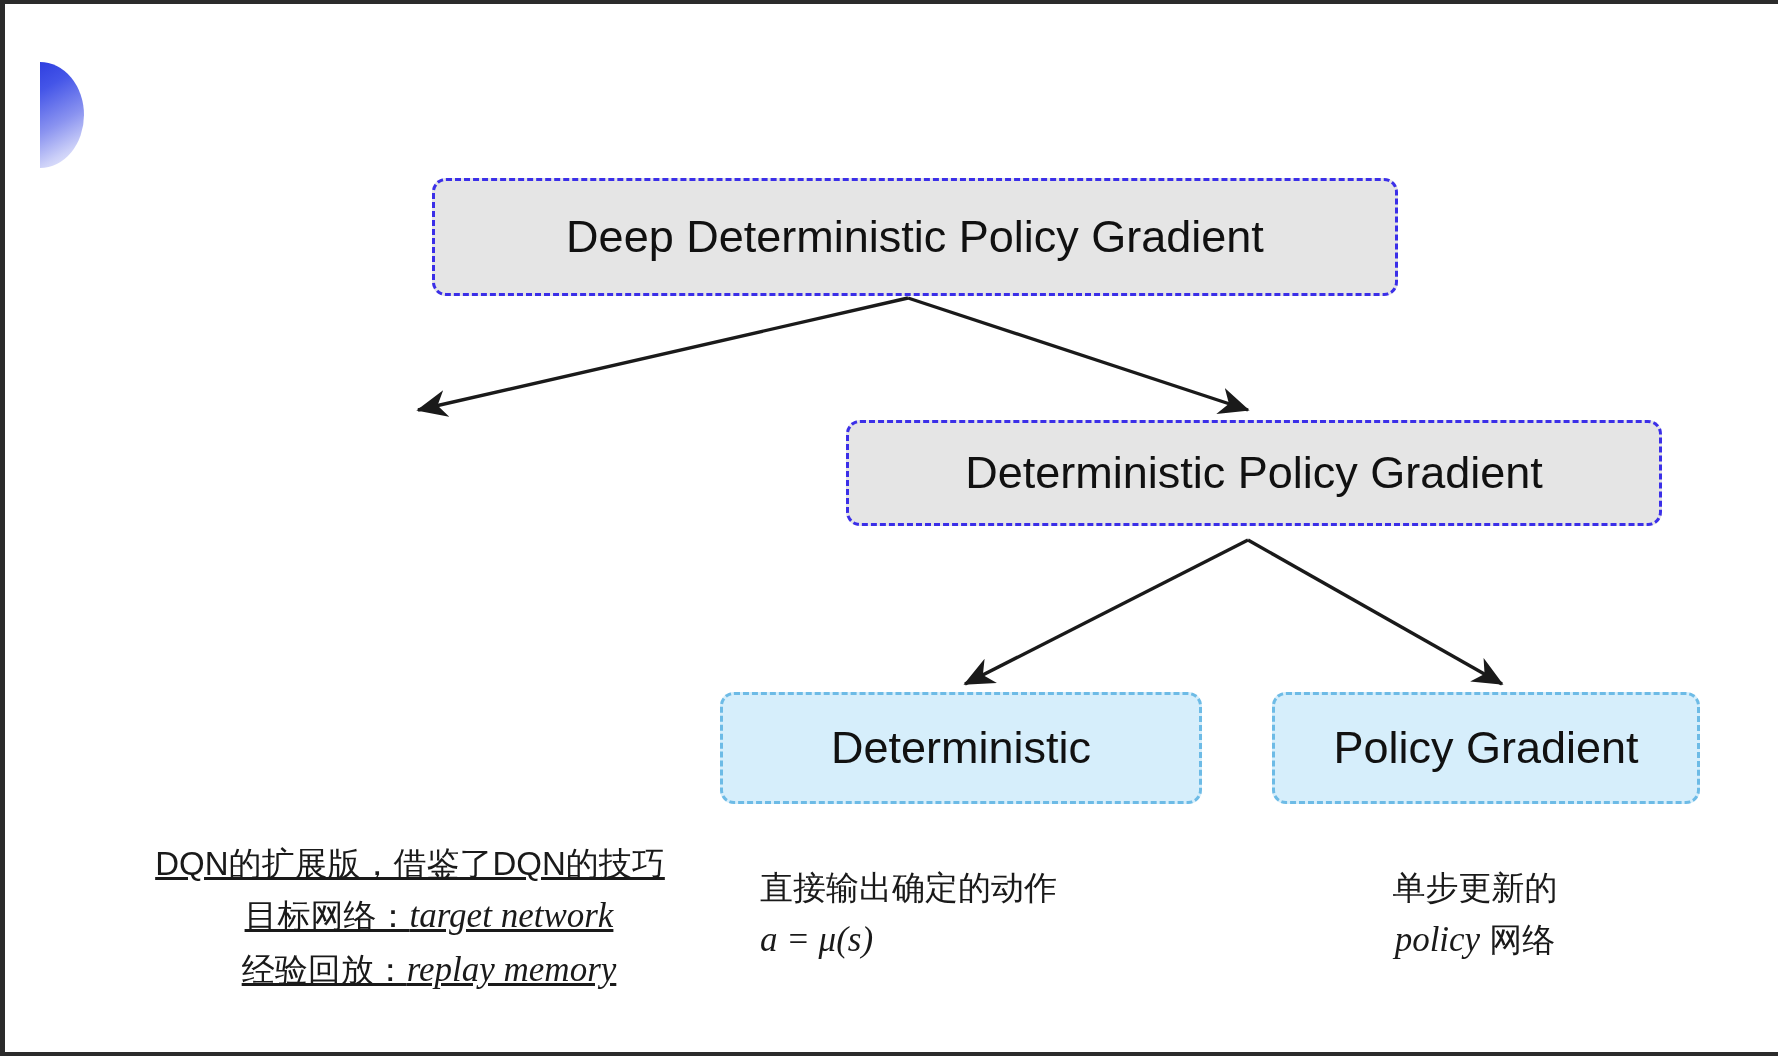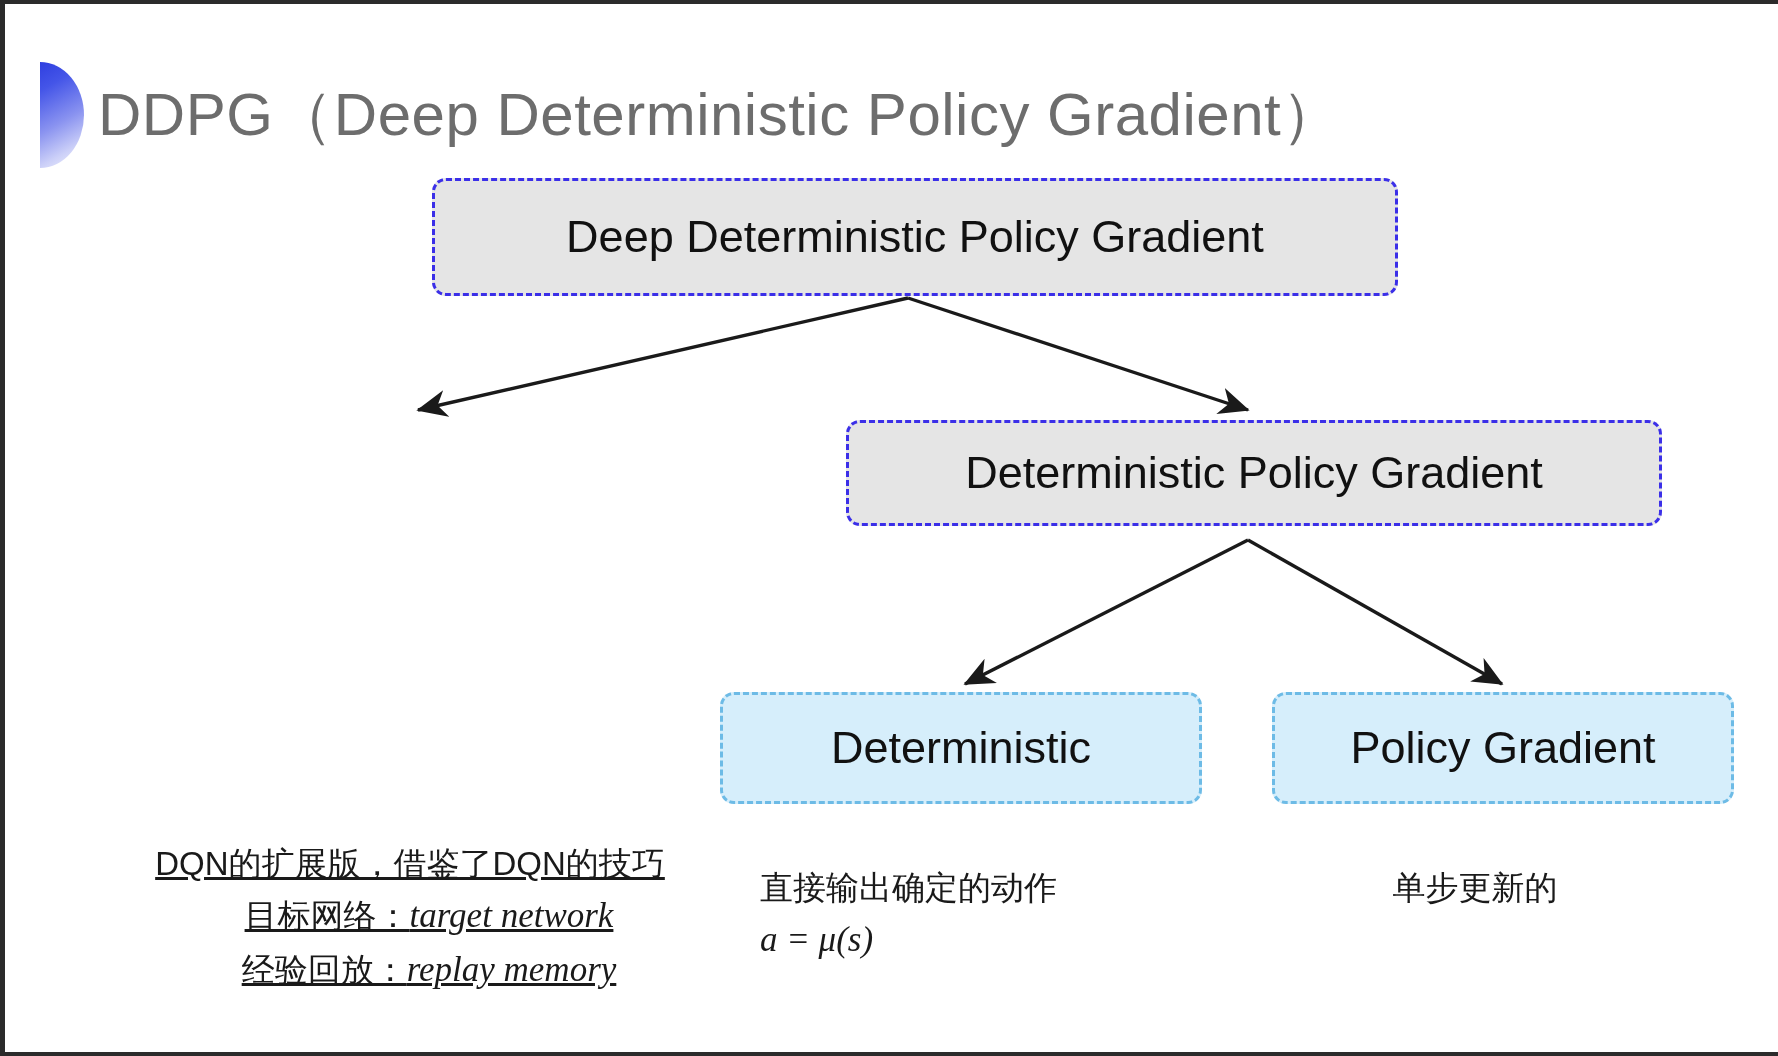--- a/index.html
+++ b/index.html
@@ -79,21 +79,21 @@
   }
   .node.blue {
     background: #d6eefb;
     border: 3px dashed #6dbbe6;
   }
 
   #node-root   { left: 432px; top: 178px;  width: 966px; height: 118px; font-size: 45px; }
   #node-deep   { left: 173px; top: 420px;  width: 465px; height: 118px; font-size: 45px; }
   #node-dpg    { left: 846px; top: 420px;  width: 816px; height: 106px; font-size: 45px; }
   #node-det    { left: 720px; top: 692px;  width: 482px; height: 112px; font-size: 45px; }
-  #node-pg     { left: 1272px; top: 692px; width: 462px; height: 112px; font-size: 45px; }
+  #node-pg     { left: 1272px; top: 692px; width: 428px; height: 112px; font-size: 45px; }
 
   
   #arrows {
     position: absolute;
     left: 0; top: 0;
     width: 1778px; height: 1056px;
     pointer-events: none;
   }
 
   
@@ -140,21 +140,20 @@
 <body>
 
 <div id="slide">
 
   <div class="edge-left"></div>
   <div class="edge-top"></div>
   <div class="edge-bottom"></div>
 
   <div id="title-row">
     <div id="title-bullet"></div>
-    <div id="title-text">DDPG（Deep Deterministic Policy Gradient）</div>
   </div>
 
   <svg id="arrows" viewBox="0 0 1778 1056" xmlns="http://www.w3.org/2000/svg">
     <defs>
       <marker id="ah" markerWidth="11" markerHeight="11" refX="8.5" refY="4" orient="auto" markerUnits="strokeWidth">
         <path d="M0,0 L9,4 L0,8 L2.6,4 z" fill="#1a1a1a"></path>
       </marker>
     </defs>
 
     <line x1="908" y1="298" x2="418" y2="410" stroke="#1a1a1a" stroke-width="3.4" marker-end="url(#ah)"></line>
@@ -181,15 +180,16 @@
     <span class="ln indent1"><span>经验回放：</span><span class="mathit">replay memory</span></span>
   </div>
 
   <div id="caption-det" class="caption">
     <span class="ln">直接输出确定的动作</span>
     <span class="ln mathit">a = μ(s)</span>
   </div>
 
   <div id="caption-pg" class="caption">
     <span class="ln">单步更新的</span>
+    <span class="ln"><span class="mathit">policy</span><span> 网络</span></span>
   </div>
 
 </div>
 
 </body></html>

